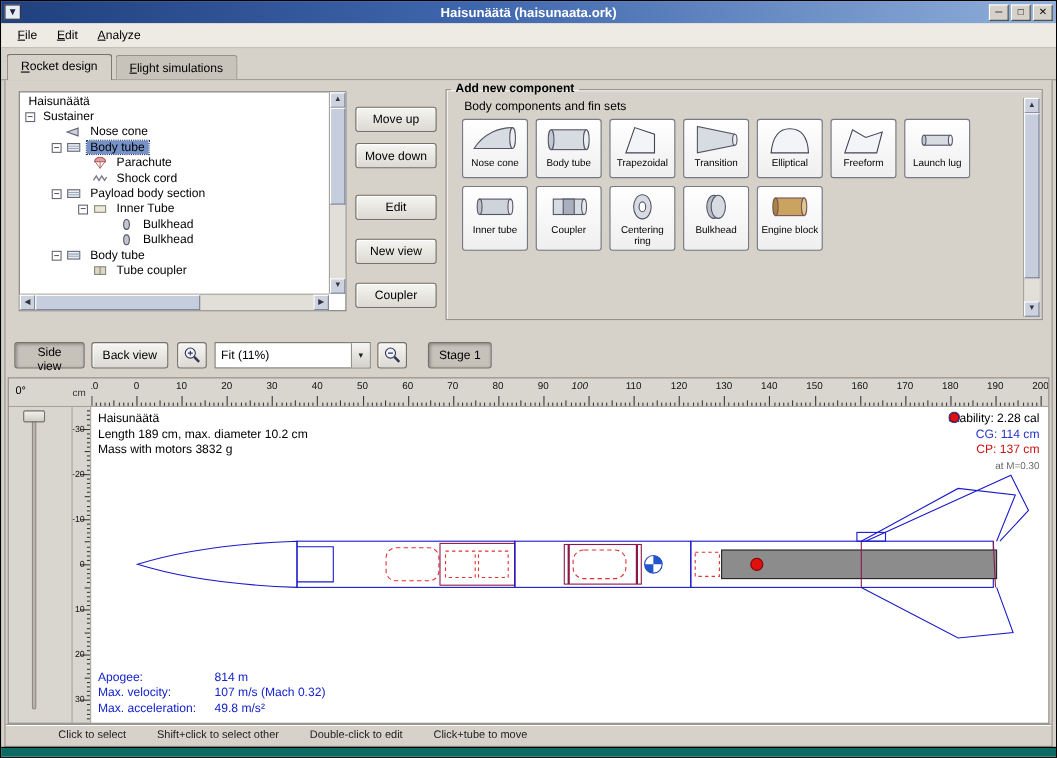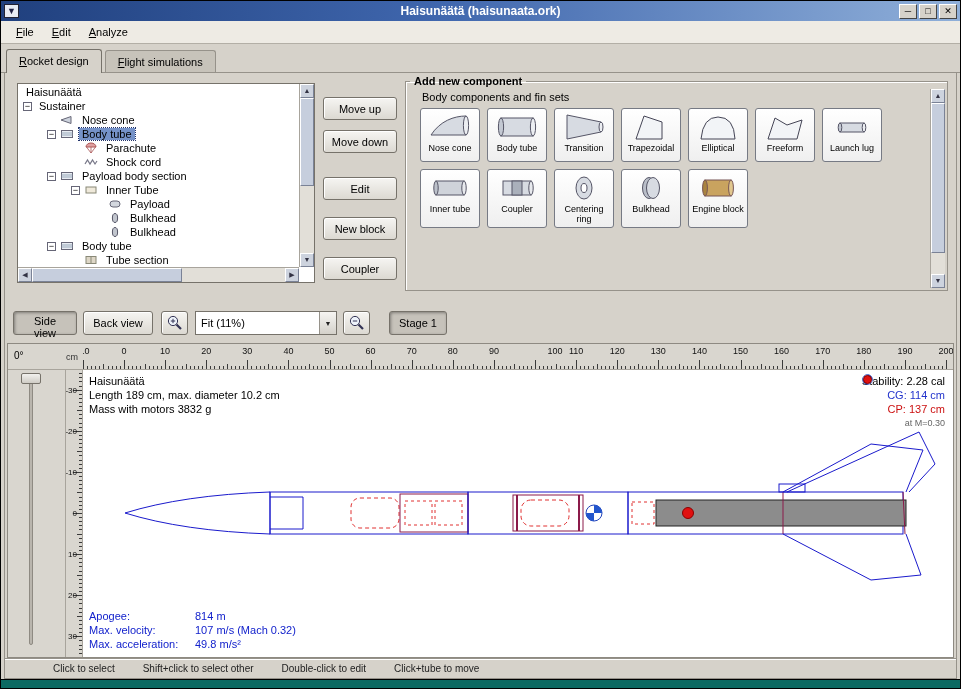--- a/index.html
+++ b/index.html
@@ -201,29 +201,20 @@
                 <svg width="14" height="12" viewBox="0 0 14 12">
                   <rect x="2" y="3" width="10" height="6" fill="#efe9da" stroke="#887"></rect>
                 </svg>
               </span>
               <span class="tlabel">Inner Tube</span>
             </div>
             <div class="tree-row" style="padding-left: 76px;">
               <span class="exp-space"></span>
               <span class="ticon">
                 <svg width="14" height="12" viewBox="0 0 14 12">
-                  <rect x="2" y="3" width="10" height="6" rx="3" fill="#d3d7de" stroke="#667"></rect>
-                </svg>
-              </span>
-              <span class="tlabel">Payload</span>
-            </div>
-            <div class="tree-row" style="padding-left: 76px;">
-              <span class="exp-space"></span>
-              <span class="ticon">
-                <svg width="14" height="12" viewBox="0 0 14 12">
                   <ellipse cx="7" cy="6" rx="2.6" ry="4.5" fill="#c2c6ce" stroke="#556"></ellipse>
                 </svg>
               </span>
               <span class="tlabel">Bulkhead</span>
             </div>
             <div class="tree-row" style="padding-left: 76px;">
               <span class="exp-space"></span>
               <span class="ticon">
                 <svg width="14" height="12" viewBox="0 0 14 12">
                   <ellipse cx="7" cy="6" rx="2.6" ry="4.5" fill="#c2c6ce" stroke="#556"></ellipse>
@@ -243,42 +234,42 @@
               <span class="tlabel">Body tube</span>
             </div>
             <div class="tree-row" style="padding-left: 52px;">
               <span class="exp-space"></span>
               <span class="ticon">
                 <svg width="14" height="12" viewBox="0 0 14 12">
                   <rect x="2" y="2.5" width="10" height="7" fill="#ddd6c6" stroke="#887"></rect>
                   <line x1="7" y1="2.5" x2="7" y2="9.5" stroke="#887"></line>
                 </svg>
               </span>
-              <span class="tlabel">Tube section</span>
+              <span class="tlabel">Tube coupler</span>
             </div>
           </div>
         <div class="vscroll">
           <div class="sb-btn">▲</div>
           <div class="sb-thumb"></div>
           <div style="flex:1"></div>
           <div class="sb-btn">▼</div>
         </div>
         <div class="hscroll">
           <div class="sb-btn">◀</div>
           <div class="sb-thumb"></div>
           <div style="flex:1"></div>
           <div class="sb-btn">▶</div>
         </div>
       </div>
 
       <div class="actions">
         <button class="btn" style="top:14px">Move up</button>
         <button class="btn" style="top:47px">Move down</button>
         <button class="btn" style="top:94px">Edit</button>
-        <button class="btn" style="top:134px">New block</button>
+        <button class="btn" style="top:134px">New view</button>
         <button class="btn" style="top:174px">Coupler</button>
       </div>
 
       <fieldset class="add-panel">
         <legend>Add new component</legend>
         <div class="groups">
             <div class="group-label">Body components and fin sets</div>
             <div class="comp-row">
               <button class="comp-btn">
                 <span class="cicon">
@@ -295,33 +286,33 @@
                     <rect x="6" y="6" width="32" height="18" fill="#d7dbe2" stroke="#556"></rect>
                     <ellipse cx="38" cy="15" rx="2.6" ry="9" fill="#eceef2" stroke="#556"></ellipse>
                     <ellipse cx="6" cy="15" rx="2.6" ry="9" fill="#c3c8d2" stroke="#556"></ellipse>
                   </svg>
                 </span>
                 <span class="clabel">Body tube</span>
               </button>
               <button class="comp-btn">
                 <span class="cicon">
                   <svg width="44" height="30" viewBox="0 0 44 30">
+                    <path d="M7 27 L15 4 L33 10 L33 27 Z" fill="#f2f4f7" stroke="#445"></path>
+                  </svg>
+                </span>
+                <span class="clabel">Trapezoidal</span>
+              </button>
+              <button class="comp-btn">
+                <span class="cicon">
+                  <svg width="44" height="30" viewBox="0 0 44 30">
                     <path d="M5 3 L5 27 L39 20 L39 10 Z" fill="#d7dbe2" stroke="#556"></path>
                     <ellipse cx="39" cy="15" rx="2" ry="5" fill="#eceef2" stroke="#556"></ellipse>
                   </svg>
                 </span>
                 <span class="clabel">Transition</span>
-              </button>
-              <button class="comp-btn">
-                <span class="cicon">
-                  <svg width="44" height="30" viewBox="0 0 44 30">
-                    <path d="M7 27 L15 4 L33 10 L33 27 Z" fill="#f2f4f7" stroke="#445"></path>
-                  </svg>
-                </span>
-                <span class="clabel">Trapezoidal</span>
               </button>
               <button class="comp-btn">
                 <span class="cicon">
                   <svg width="44" height="30" viewBox="0 0 44 30">
                     <path d="M5 27 Q7 5 22 5 Q38 5 39 27 Z" fill="#f2f4f7" stroke="#445"></path>
                   </svg>
                 </span>
                 <span class="clabel">Elliptical</span>
               </button>
               <button class="comp-btn">
@@ -646,21 +637,21 @@
           <div class="hlab" style="left: 41px;">0</div>
           <div class="hlab" style="left: 82.1px;">10</div>
           <div class="hlab" style="left: 123.2px;">20</div>
           <div class="hlab" style="left: 164.3px;">30</div>
           <div class="hlab" style="left: 205.4px;">40</div>
           <div class="hlab" style="left: 246.5px;">50</div>
           <div class="hlab" style="left: 287.6px;">60</div>
           <div class="hlab" style="left: 328.7px;">70</div>
           <div class="hlab" style="left: 369.8px;">80</div>
           <div class="hlab" style="left: 410.9px;">90</div>
-          <div class="hlab" style="left: 472px;">100</div>
+          <div class="hlab" style="left: 444px; font-style: italic;">100</div>
           <div class="hlab" style="left: 493.1px;">110</div>
           <div class="hlab" style="left: 534.2px;">120</div>
           <div class="hlab" style="left: 575.3px;">130</div>
           <div class="hlab" style="left: 616.4px;">140</div>
           <div class="hlab" style="left: 657.5px;">150</div>
           <div class="hlab" style="left: 698.6px;">160</div>
           <div class="hlab" style="left: 739.7px;">170</div>
           <div class="hlab" style="left: 780.8px;">180</div>
           <div class="hlab" style="left: 821.9px;">190</div>
           <div class="hlab" style="left: 863px;">200</div>

